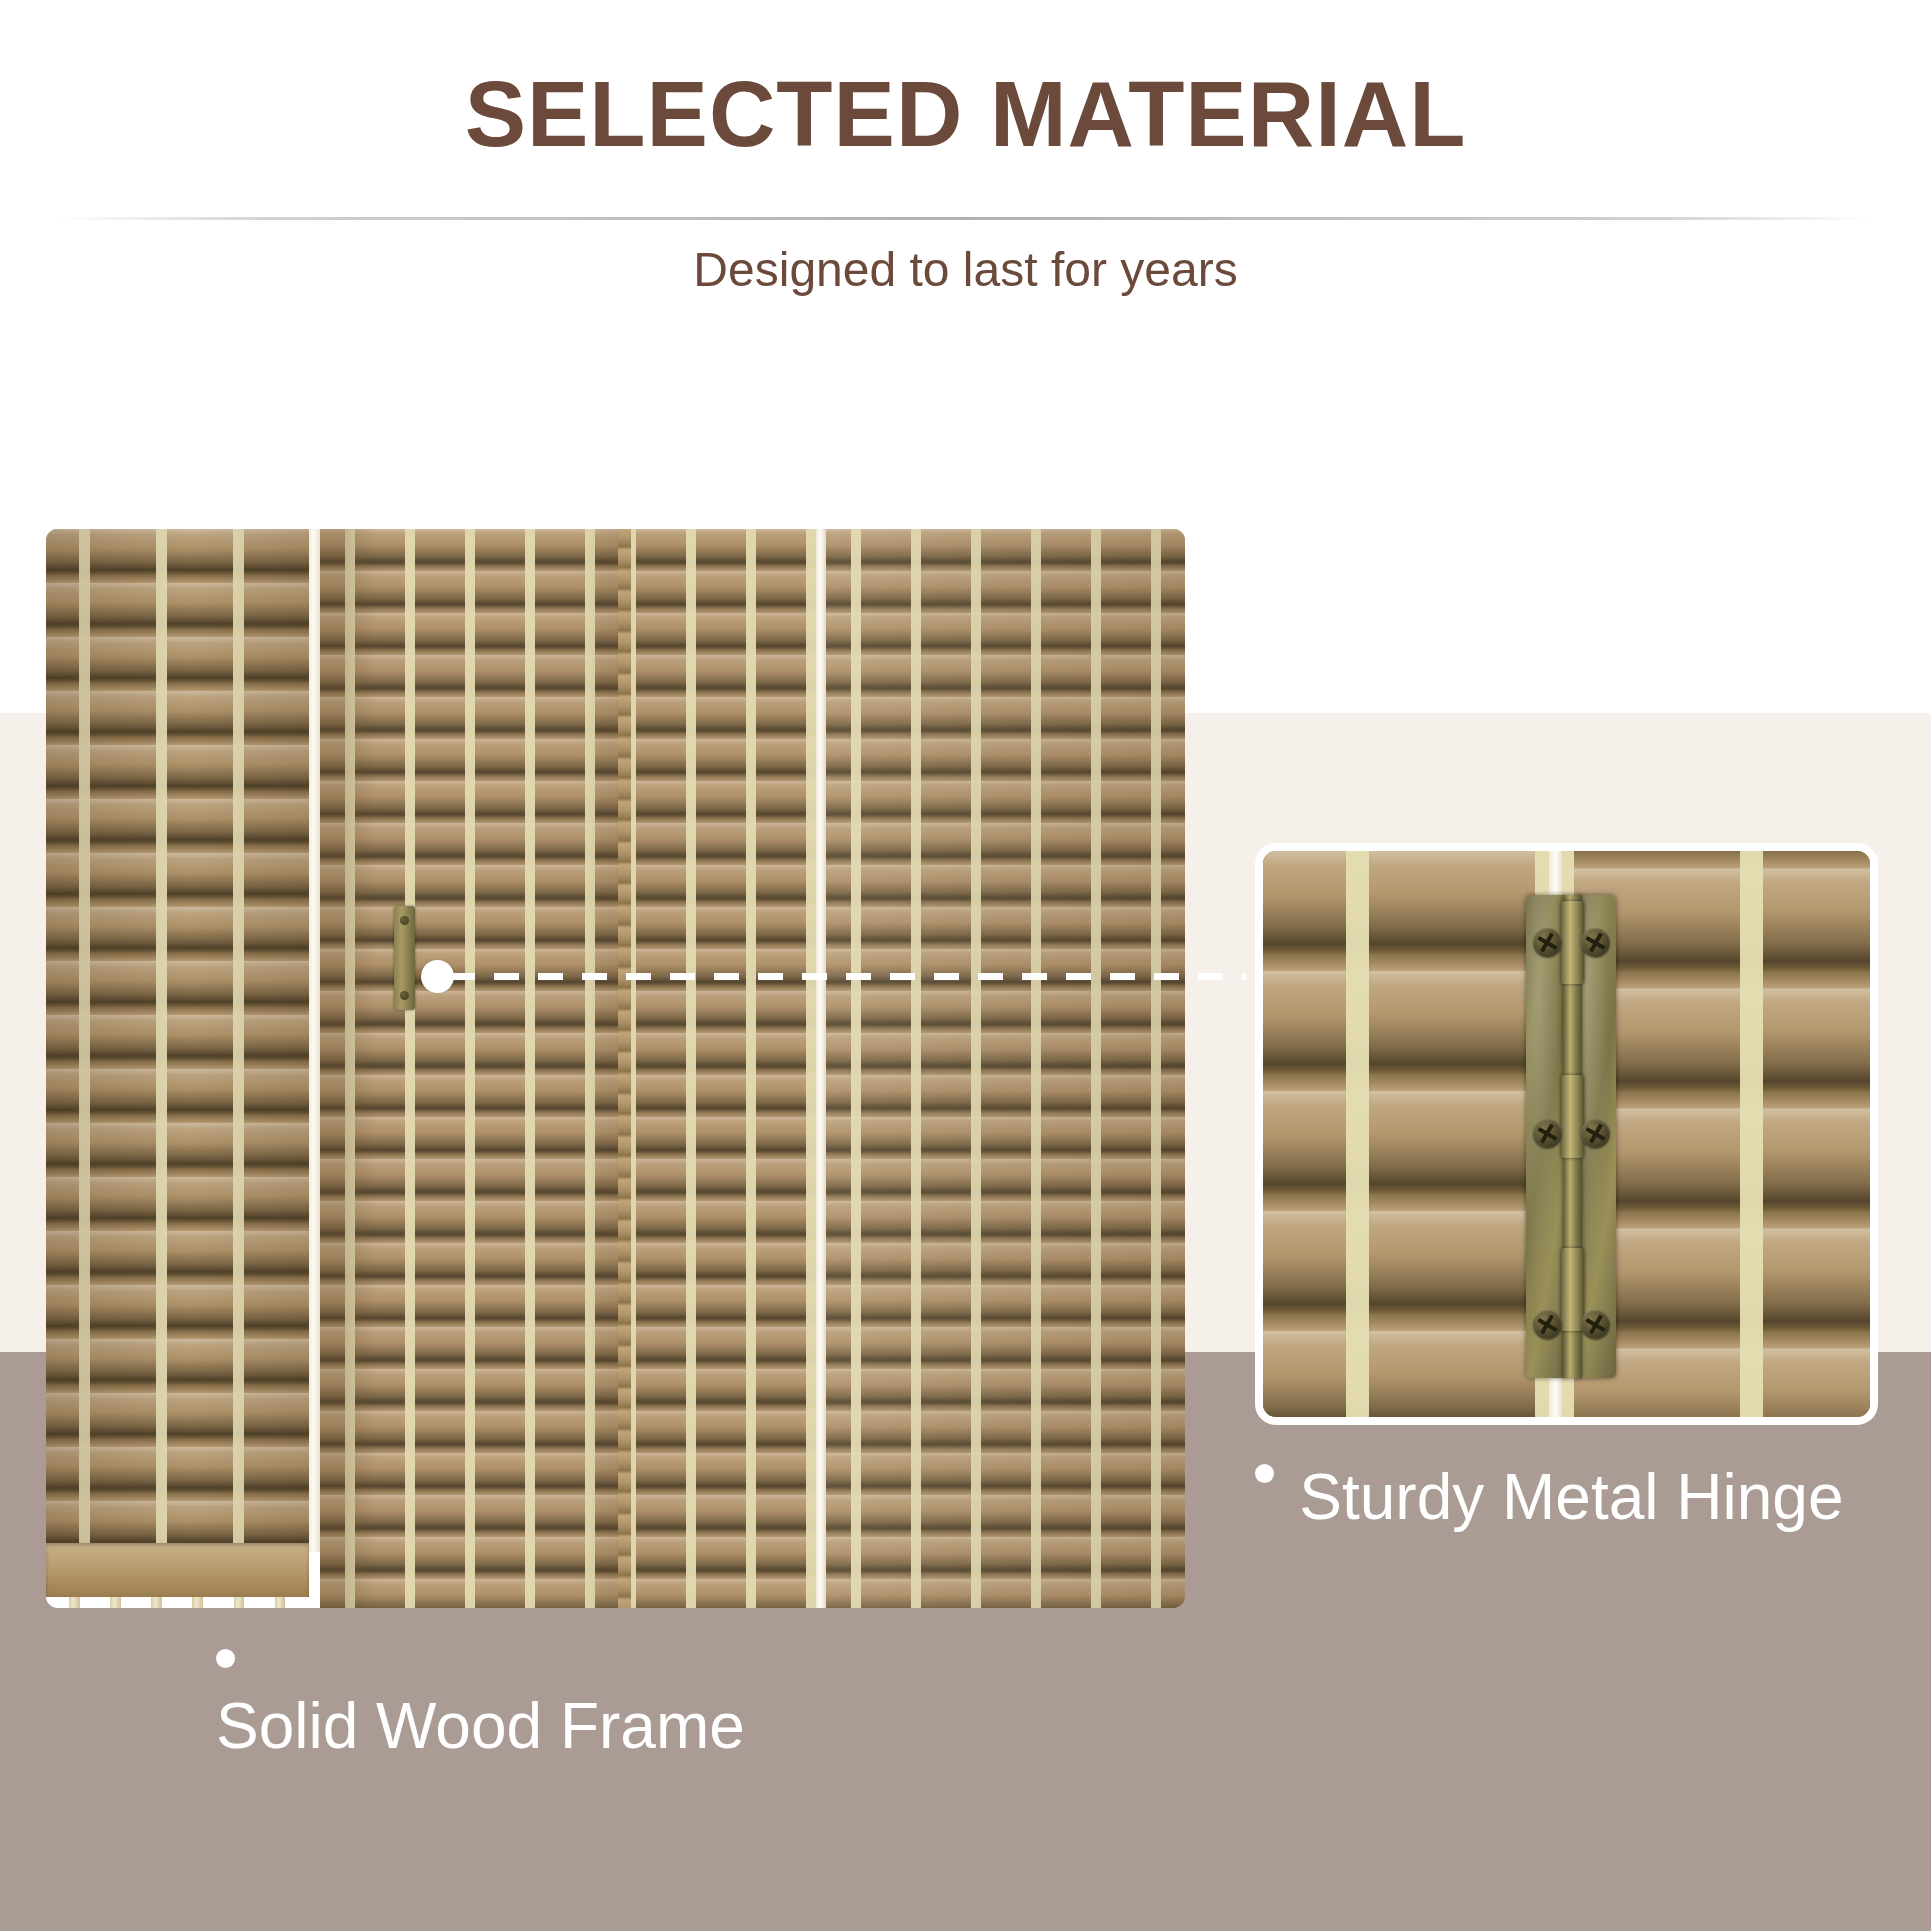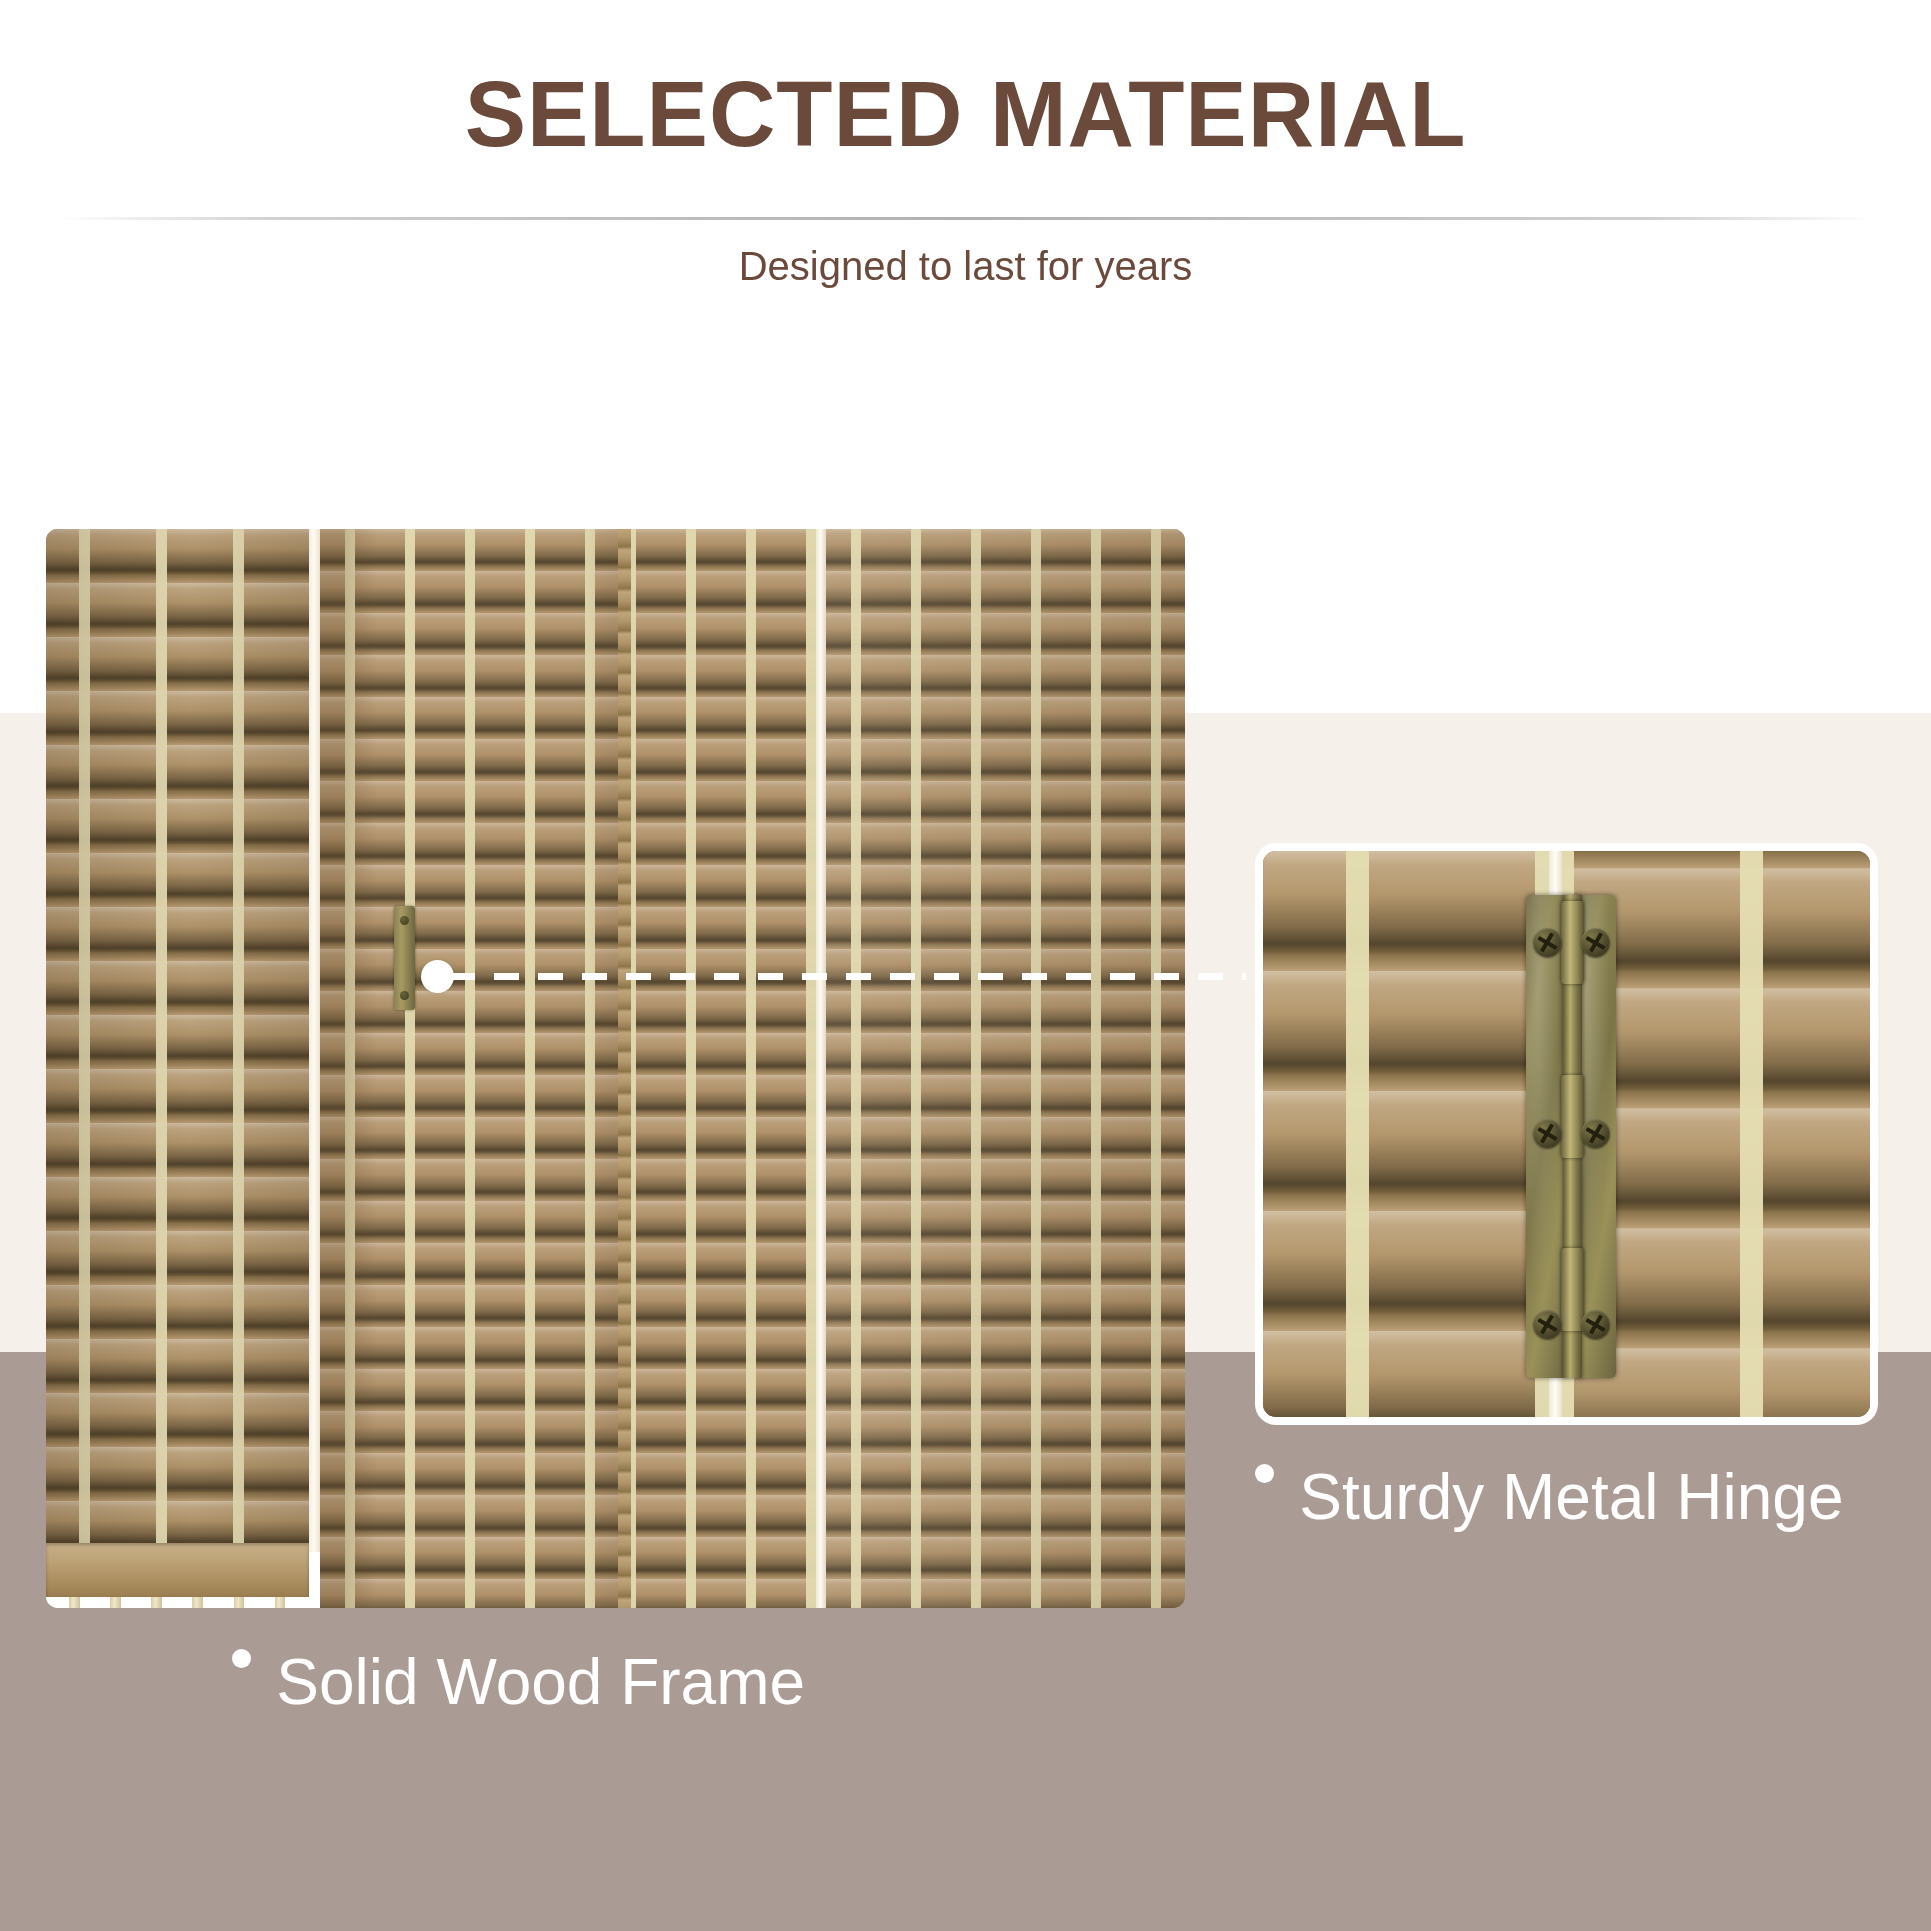--- a/index.html
+++ b/index.html
@@ -35,21 +35,21 @@
     background:linear-gradient(to right,
       rgba(180,180,180,0) 0%,
       rgba(170,170,170,.55) 12%,
       rgba(150,150,150,.75) 50%,
       rgba(170,170,170,.55) 88%,
       rgba(180,180,180,0) 100%);
   }
   .subtitle{
     position:absolute;left:0;right:0;top:246px;
     text-align:center;
-    font-size:40px;line-height:1.0;
+    font-size:48px;line-height:1.0;
     font-weight:normal;
     color:#6b4a3c;
   }
 
   
   
   .weave{
     position:absolute;inset:0;
     background-color:#a98f6d;
     background-image:
@@ -242,21 +242,21 @@
   
   .caption{
     position:absolute;color:#ffffff;font-size:64px;line-height:1.05;
     white-space:nowrap;display:flex;gap:25px;
   }
   .bullet{
     width:19.3px;height:19.3px;border-radius:50%;background:#ffffff;flex:0 0 auto;
     display:inline-block;
   }
   #caption-hinge{left:1255px;top:1464px;}
-  #caption-frame{left:232px;top:1649px;}
+  #caption-frame{left:216px;top:1649px;flex-direction:column;}
 </style>
 </head>
 <body>
 
 <div id="stage">
 
   <div class="band-cream"></div>
   <div class="band-taupe"></div>
 
   <div class="title">SELECTED MATERIAL</div>

